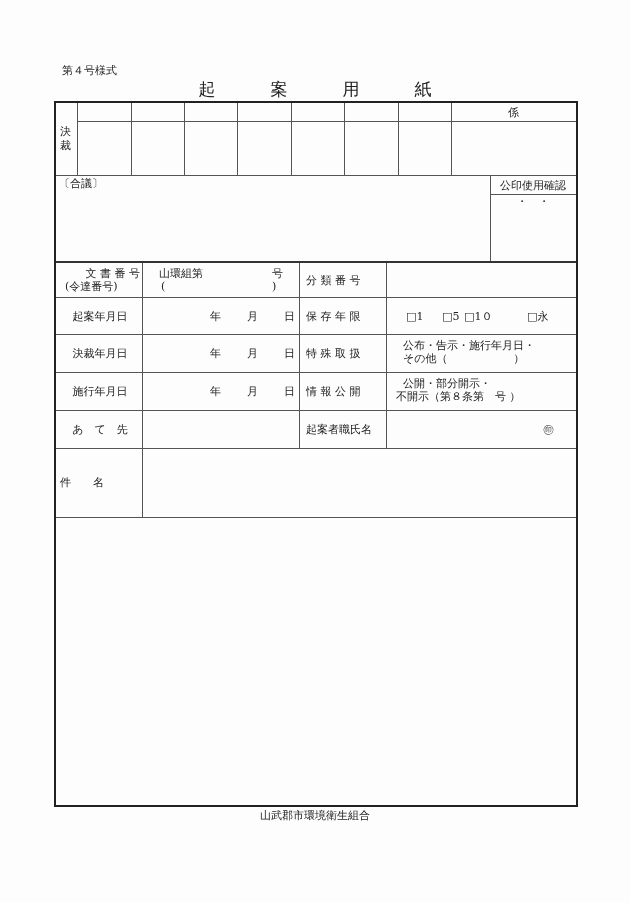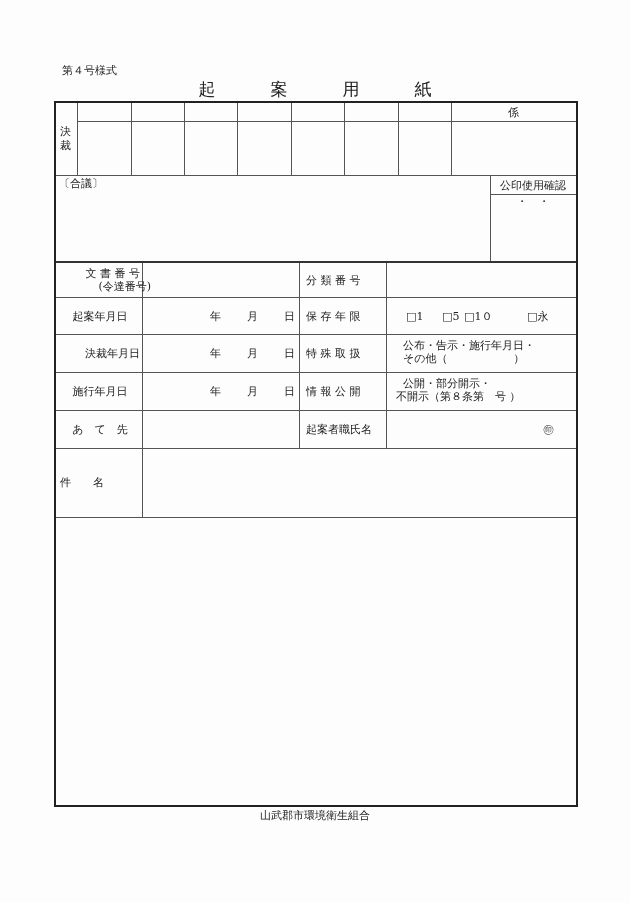--- a/index.html
+++ b/index.html
@@ -49,37 +49,43 @@
   <div class="line-v" style="left:243px;top:160px;height:185px"></div>
   <div class="line-v" style="left:330px;top:160px;height:185px"></div>
   <div class="line-h" style="left:0;top:194px;width:520px"></div>
   <div class="line-h" style="left:0;top:231px;width:520px"></div>
   <div class="line-h" style="left:0;top:269px;width:520px"></div>
   <div class="line-h" style="left:0;top:307px;width:520px"></div>
   <div class="line-h" style="left:0;top:345px;width:520px"></div>
   <div class="line-h" style="left:0;top:414px;width:520px"></div>
 
   <div class="t" style="left:4px;top:164px;width:80px;text-align:right">文 書 番 号</div>
-  <div class="t" style="left:15px;top:177px;width:80px;text-align:right">(令達番号)</div>
+  <div class="t" style="left:9px;top:177px;width:80px;text-align:left">(令達番号)</div>
+  <div style="position:absolute;left:87px;top:161px;width:156px;height:33px">
+    <div class="t" style="left:16px;top:3px">山環組第</div>
+    <div class="t" style="left:129px;top:3px">号</div>
+    <div class="t" style="left:18px;top:16px">(</div>
+    <div class="t" style="left:129px;top:16px">)</div>
+  </div>
   <div class="t" style="left:250px;top:171px">分 類 番 号</div>
   <div style="position:absolute;left:331px;top:161px;width:189px;height:33px"></div>
 
   <div class="t" style="left:4px;top:207px;width:80px;text-align:center">起案年月日</div>
   <div style="position:absolute;left:87px;top:195px;width:156px;height:36px">
     <div class="t" style="left:67px;top:12px">年</div>
     <div class="t" style="left:104px;top:12px">月</div>
     <div class="t" style="left:141px;top:12px">日</div>
   </div>
   <div class="t" style="left:250px;top:207px">保 存 年 限</div>
   <div class="t" style="left:350px;top:207px">□1</div>
   <div class="t" style="left:386px;top:207px">□5</div>
   <div class="t" style="left:408px;top:207px">□1０</div>
   <div class="t" style="left:471px;top:207px">□永</div>
 
-  <div class="t" style="left:4px;top:244px;width:80px;text-align:right">決裁年月日</div>
+  <div class="t" style="left:4px;top:244px;width:80px;text-align:center">決裁年月日</div>
   <div style="position:absolute;left:87px;top:232px;width:156px;height:37px">
     <div class="t" style="left:67px;top:12px">年</div>
     <div class="t" style="left:104px;top:12px">月</div>
     <div class="t" style="left:141px;top:12px">日</div>
   </div>
   <div class="t" style="left:250px;top:244px">特 殊 取 扱</div>
   <div class="t" style="left:347px;top:236px">公布・告示・施行年月日・</div>
   <div class="t" style="left:347px;top:249px">その他（　　　　　　）</div>
 
   <div class="t" style="left:4px;top:282px;width:80px;text-align:center">施行年月日</div>

